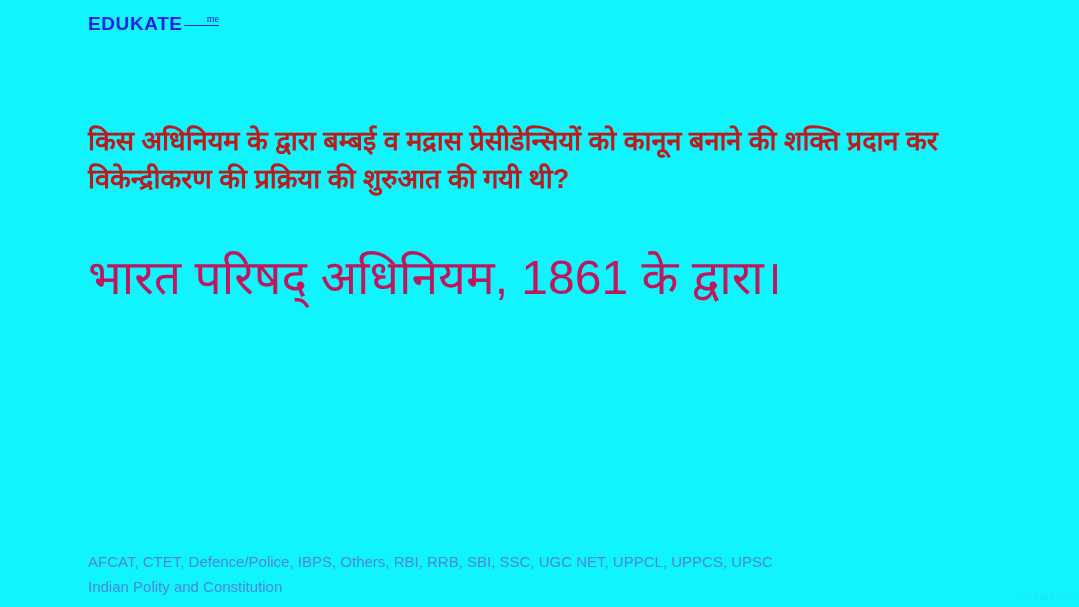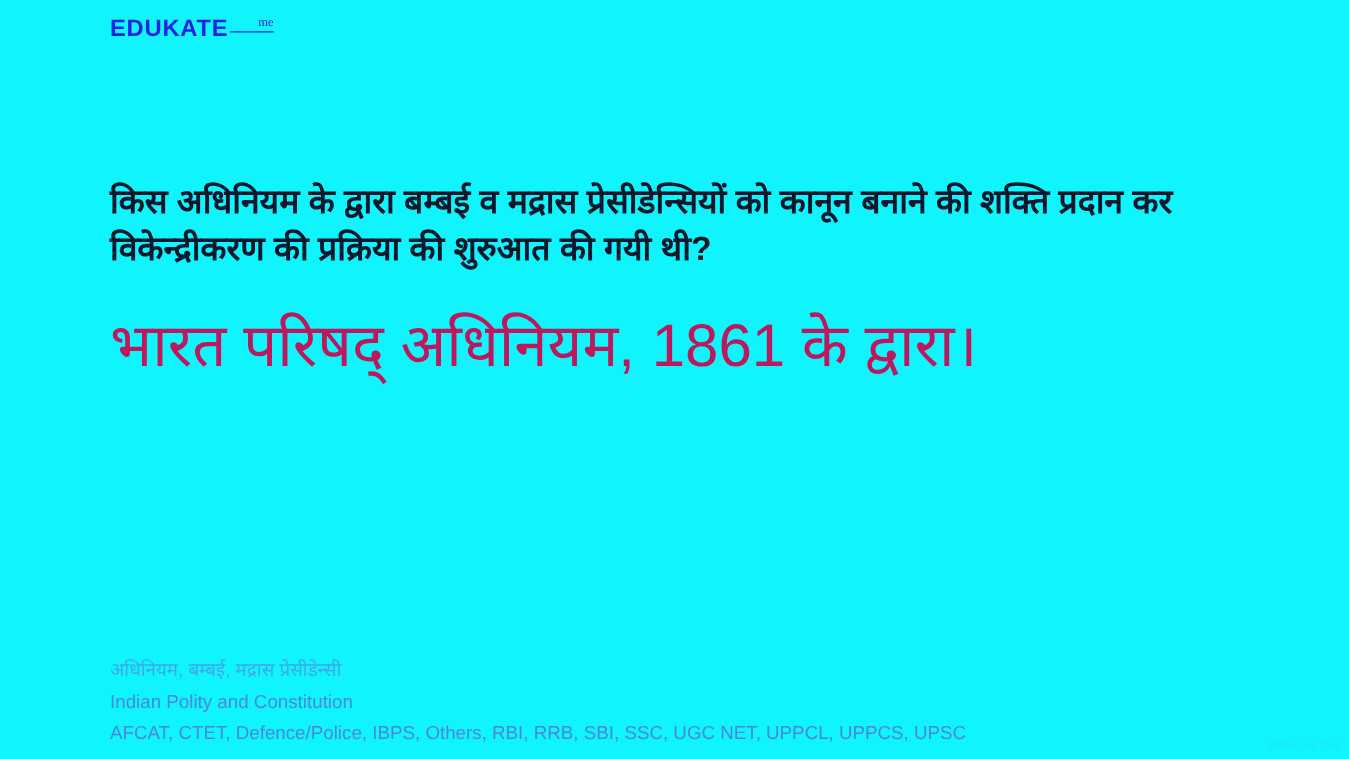--- a/index.html
+++ b/index.html
@@ -56,23 +56,22 @@
   
   .question {
     position: absolute;
     left: 88px;
     top: 122px;
     width: 920px;
     font-family: "Liberation Sans", sans-serif;
     font-weight: 700;
     font-size: 27px;
     line-height: 1.42;
-    color: #0f172a;
+    color: #b91c1c;
     letter-spacing: 0px;
-    margin-top: 20px;
   }
 
   
   .answer {
     position: absolute;
     left: 88px;
     top: 248px;
     width: 940px;
     font-family: "Liberation Sans", sans-serif;
     font-weight: 400;
@@ -126,20 +125,19 @@
   <div class="brand">
     <span class="brand-word">EDUKATE</span>
     <span class="brand-sup">me</span>
   </div>
 
   <div class="question">किस अधिनियम के द्वारा बम्बई व मद्रास प्रेसीडेन्सियों को कानून बनाने की शक्ति प्रदान कर विकेन्द्रीकरण की प्रक्रिया की शुरुआत की गयी थी?</div>
 
   <div class="answer">भारत परिषद् अधिनियम, 1861 के द्वारा।</div>
 
   <div class="footer">
-    <div class="footer-line footer-hi">अधिनियम, बम्बई, मद्रास प्रेसीडेन्सी</div>
+    <div class="footer-line footer-exams">AFCAT, CTET, Defence/Police, IBPS, Others, RBI, RRB, SBI, SSC, UGC NET, UPPCL, UPPCS, UPSC</div>
     <div class="footer-line footer-en">Indian Polity and Constitution</div>
-    <div class="footer-line footer-exams">AFCAT, CTET, Defence/Police, IBPS, Others, RBI, RRB, SBI, SSC, UGC NET, UPPCL, UPPCS, UPSC</div>
   </div>
 
   <div class="watermark">edukate.me</div>
 
 </div>
 
 </body></html>

